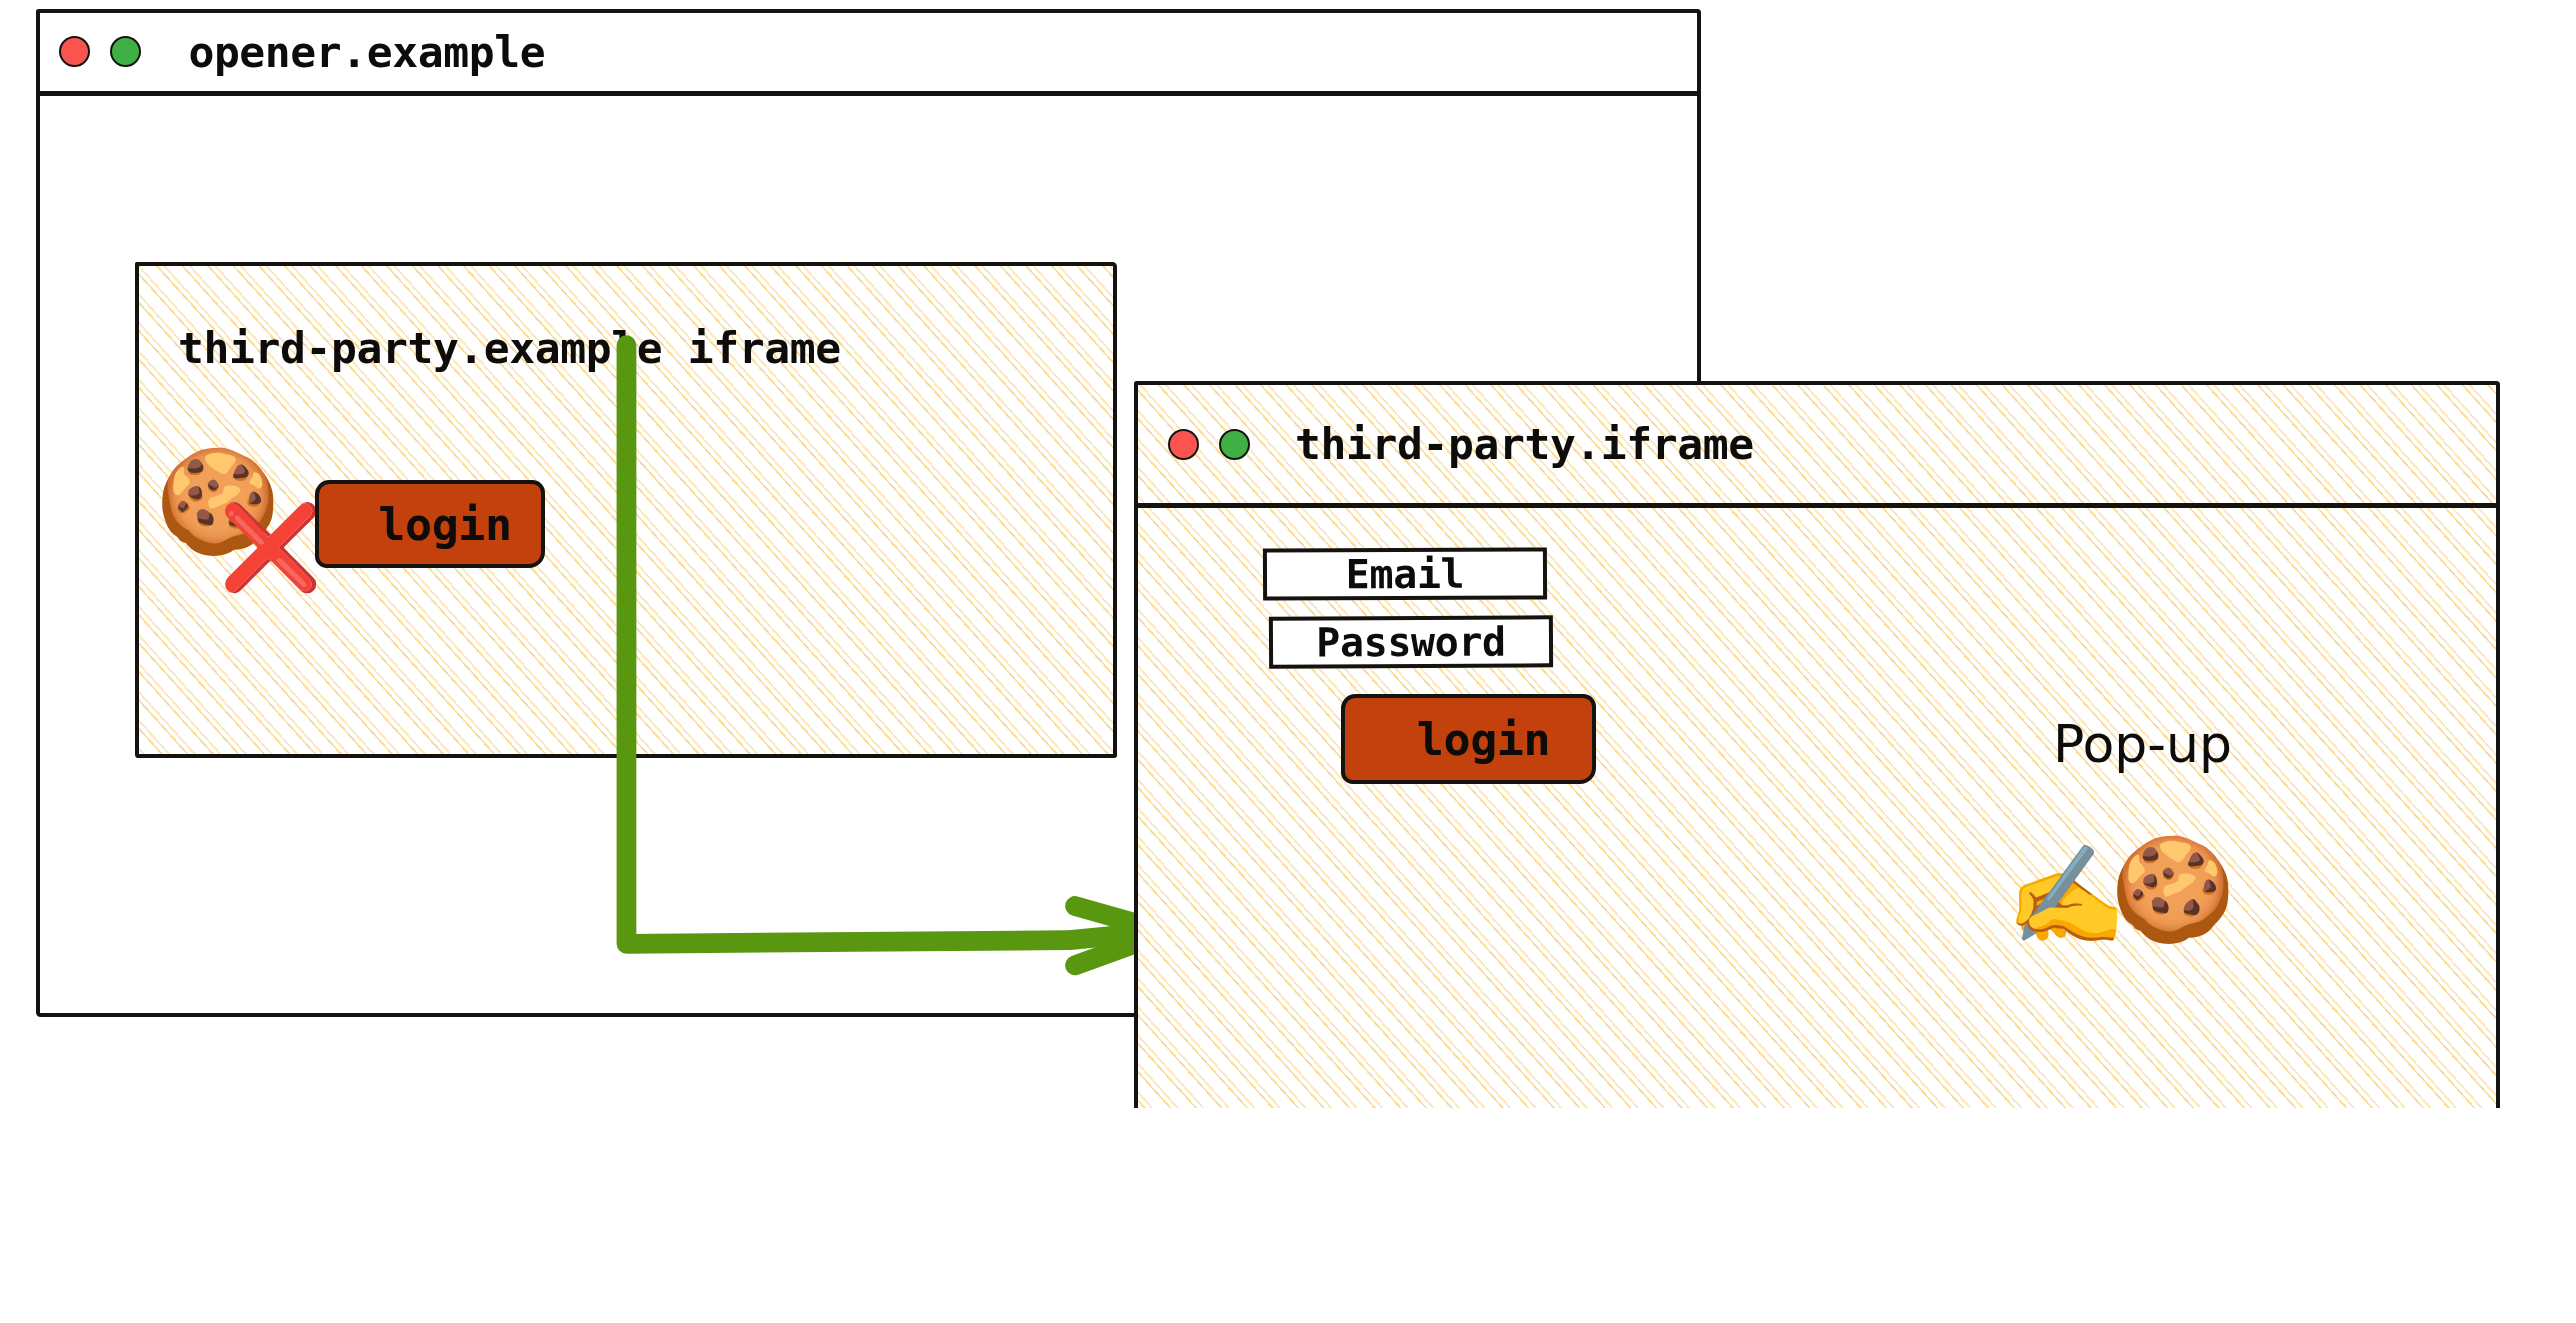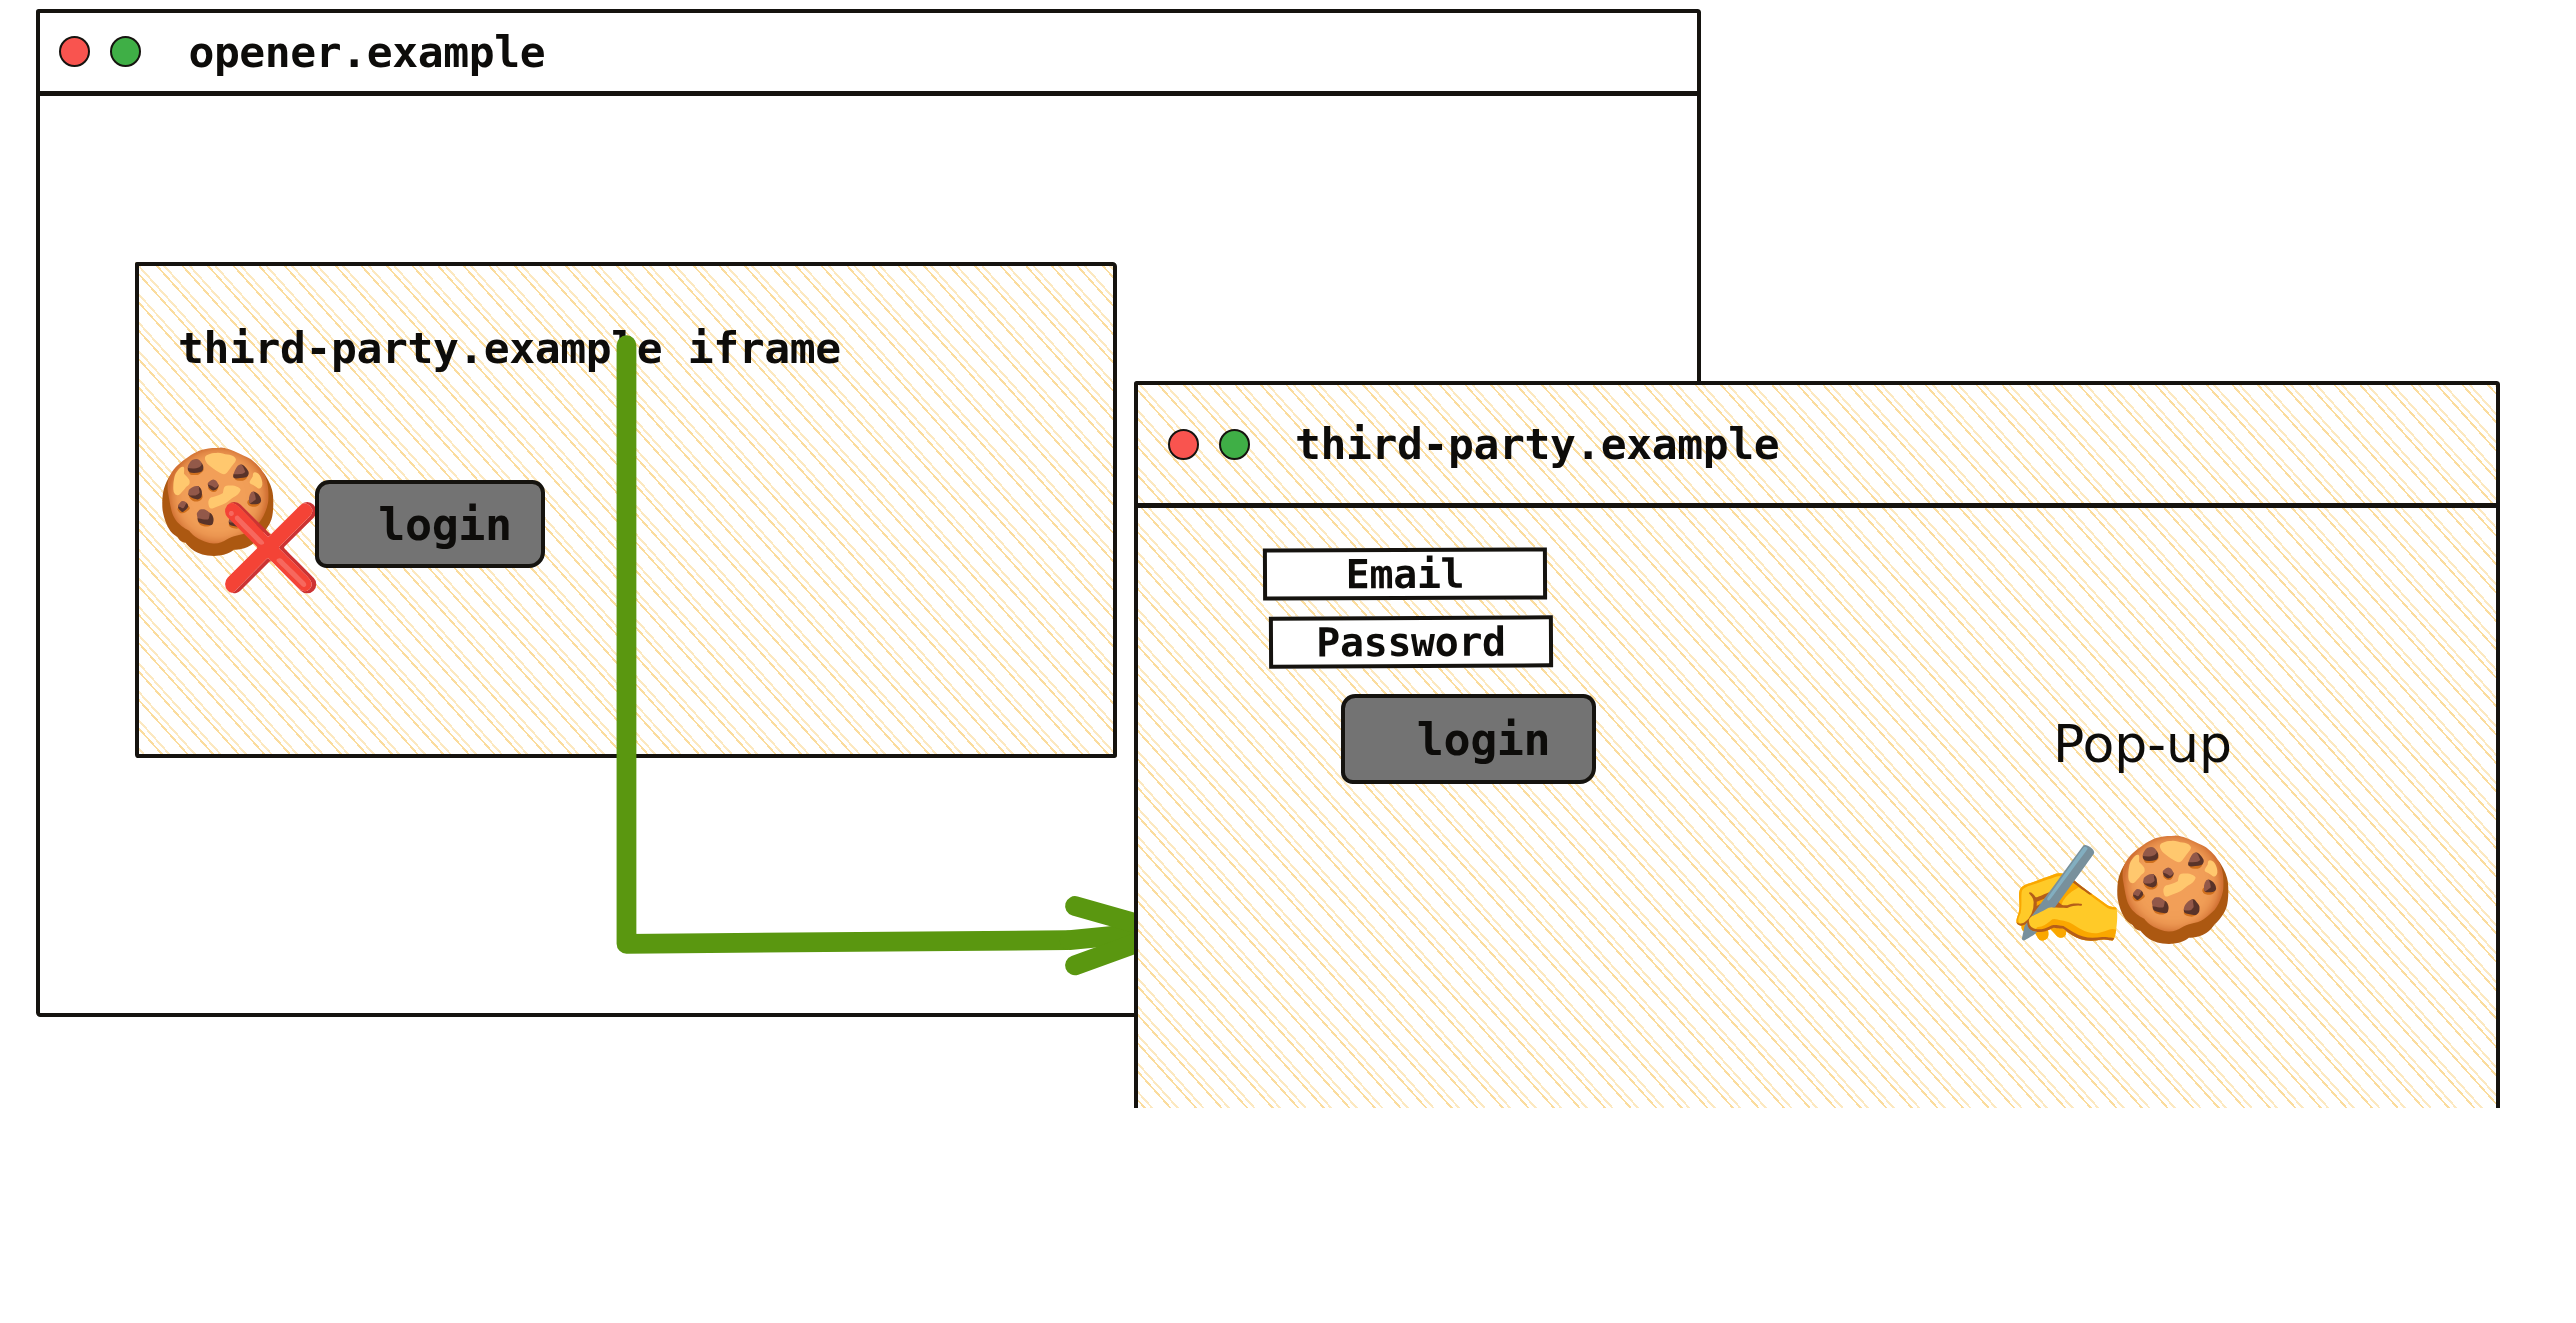--- a/index.html
+++ b/index.html
@@ -139,21 +139,21 @@
     line-height: 1;
     user-select: none;
   }
 
   
   .btn {
     position: absolute;
     display: flex;
     align-items: center;
     justify-content: center;
-    background: #737373;
+    background: #c2410c;
     border: 4.5px solid #15130f;
     border-radius: 14.4px 12.6px 16px 11.7px;
     box-sizing: border-box;
     font-family: "DejaVu Sans Mono", monospace;
     font-weight: 700;
     color: #0d0c0a;
     letter-spacing: -0.4px;
     padding-left: 30px;
   }
 
@@ -250,21 +250,21 @@
   </svg>
 
   <div id="popup" class="win">
     <div class="fill hatch"></div>
 
     <div class="titlebar">
       <div class="dots">
         <span class="dot red"></span>
         <span class="dot green"></span>
       </div>
-      <span class="wintitle">third-party.example</span>
+      <span class="wintitle">third-party.iframe</span>
     </div>
     <div class="titlebar-rule"></div>
 
     <div class="win-border sketch"></div>
 
     <div class="field" style="left:129px; top:176px; width:280px; height:0px;" hidden=""></div>
 
     <div class="field" style="left:129px; top:167px; width:284px; height:52px; transform:rotate(-0.25deg);">Email</div>
 
     <div class="field" style="left:135px; top:235px; width:284px; height:52px; transform:rotate(-0.3deg);">Password</div>

